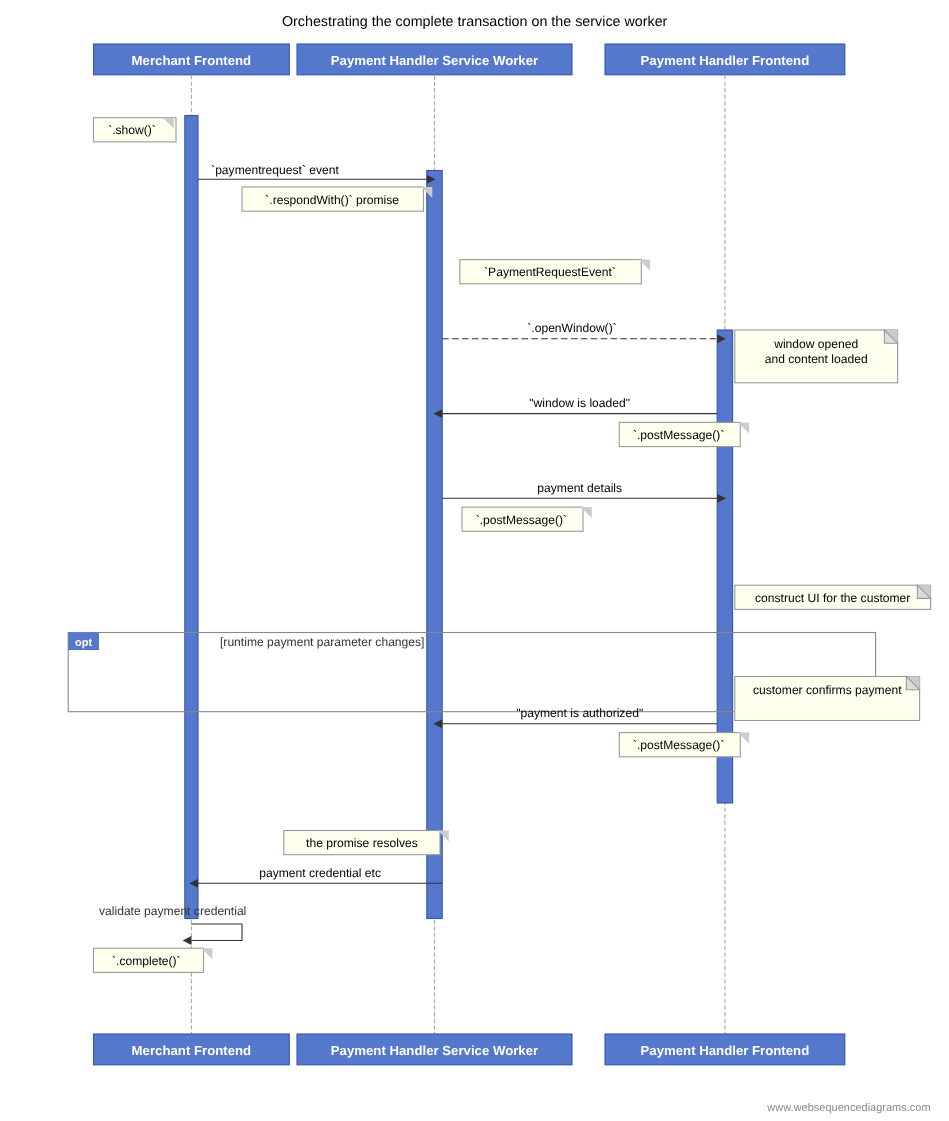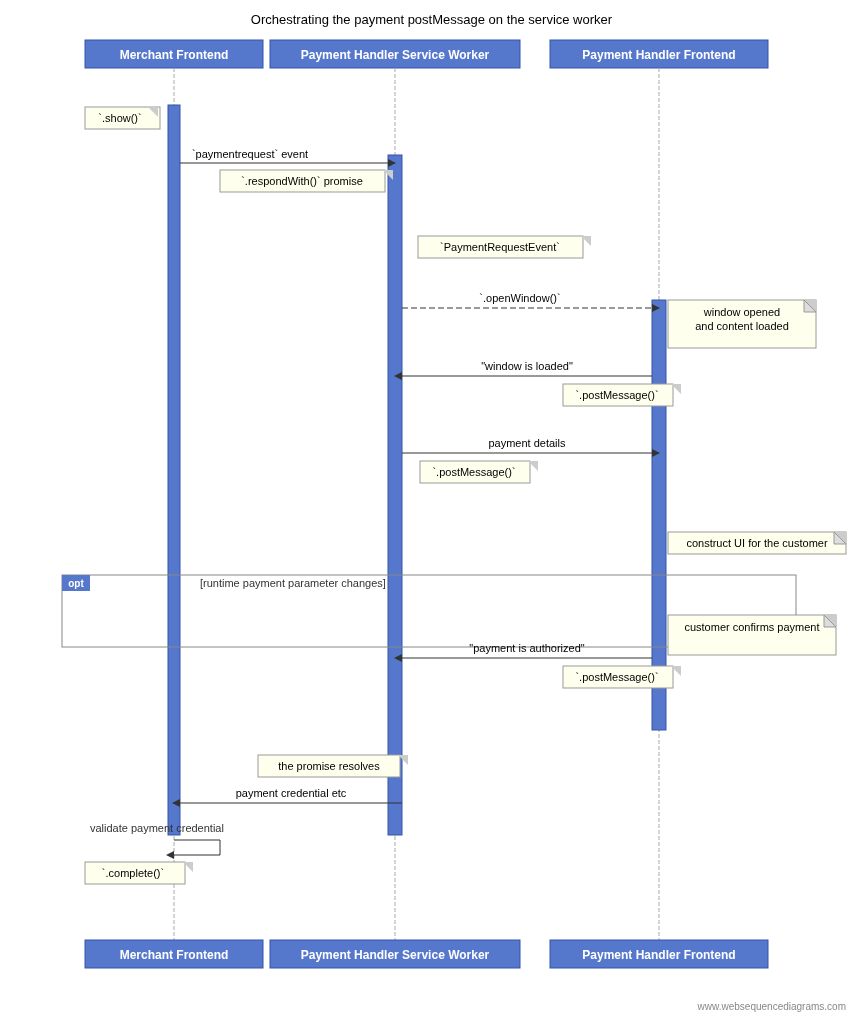--- a/index.html
+++ b/index.html
@@ -25,21 +25,21 @@
       font-size: 13px;
       padding: 12px 0 8px 0;
       font-weight: normal;
     }
   </style>
 </head>
 <body>
 
 <div class="diagram-container">
 
-  <div class="title">Orchestrating the payment postMessage on the service worker</div>
+  <div class="title">Orchestrating the complete transaction on the service worker</div>
 
   <svg width="863" height="1019" style="position:absolute;top:0;left:0;">
 
     <rect x="85" y="40" width="178" height="28" fill="#5577cc" stroke="#3355aa" rx="0"></rect>
     <text x="174" y="59" text-anchor="middle" fill="white" font-family="Arial,sans-serif" font-size="12" font-weight="bold">Merchant Frontend</text>
 
     <rect x="270" y="40" width="250" height="28" fill="#5577cc" stroke="#3355aa" rx="0"></rect>
     <text x="395" y="59" text-anchor="middle" fill="white" font-family="Arial,sans-serif" font-size="12" font-weight="bold">Payment Handler Service Worker</text>
 
     <rect x="550" y="40" width="218" height="28" fill="#5577cc" stroke="#3355aa" rx="0"></rect>

